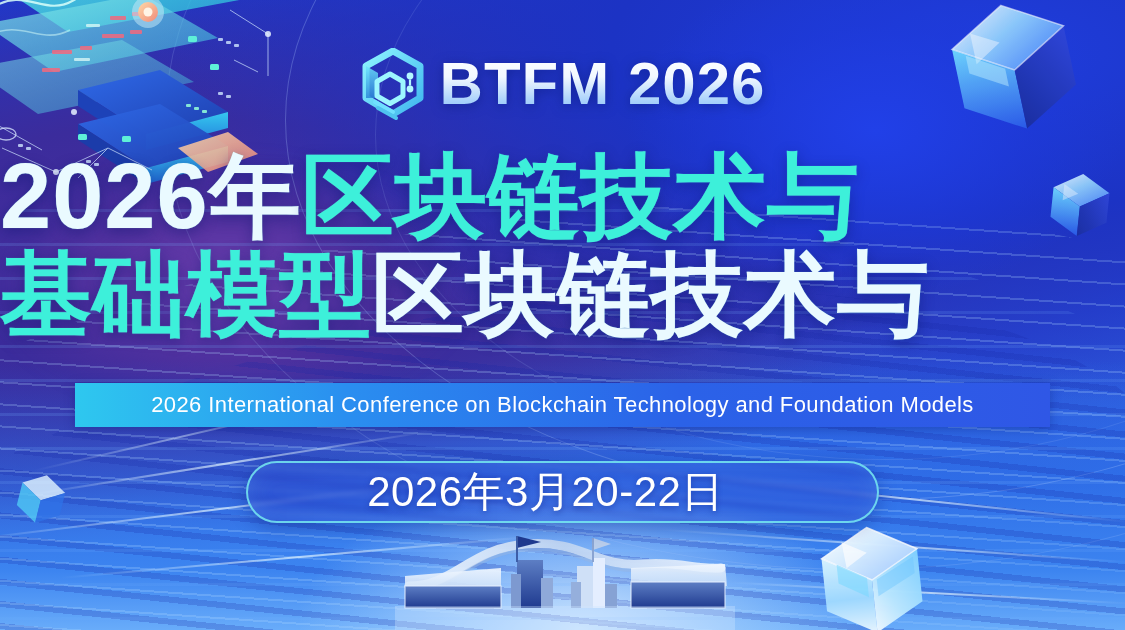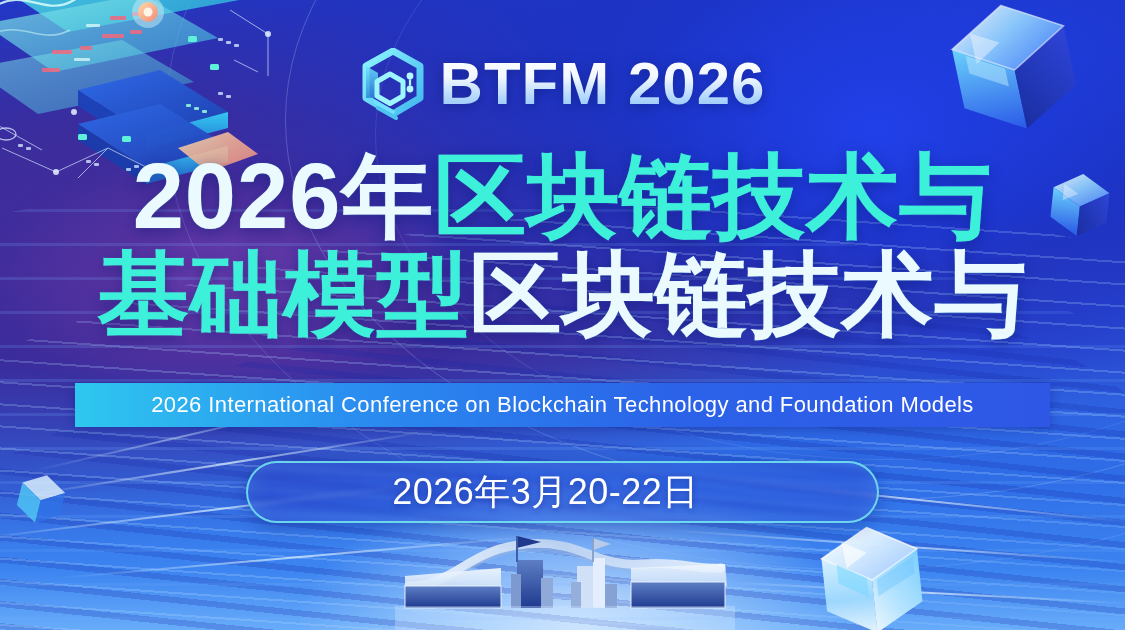--- a/index.html
+++ b/index.html
@@ -127,21 +127,20 @@
     font-size:60px; font-weight:bold; letter-spacing:1px;
     background:linear-gradient(180deg,#ffffff 0%, #f2f8ff 38%, #a9d2fb 78%, #8cc2fa 100%);
     -webkit-background-clip:text; background-clip:text; color:transparent;
     -webkit-text-fill-color:transparent;
     filter:drop-shadow(0 2px 6px rgba(10,25,120,.55));
     line-height:1;
   }
 
   .title-block{
     position:absolute; left:0; right:0; top:148px;
-    text-align:center;
   }
   .title-line{
     font-size:92px; font-weight:bold; line-height:1.06;
     letter-spacing:1px;
     white-space:nowrap;
     text-shadow:0 0 1px rgba(120,255,235,.5), 0 4px 14px rgba(10,20,110,.45);
   }
   .t-white{ color:#eafaff; }
   .t-cyan { color:#3df0da; }
 
@@ -160,21 +159,21 @@
     position:absolute; left:246px; top:461px;
     width:633px; height:62px;
     border-radius:34px;
     border:2px solid rgba(120,235,240,.85);
     background:linear-gradient(90deg, rgba(40,70,205,.55) 0%, rgba(45,85,215,.50) 50%, rgba(40,75,210,.50) 100%);
     display:flex; align-items:center; justify-content:center;
     box-shadow:0 4px 18px rgba(10,25,120,.35), inset 0 0 22px rgba(120,200,255,.18);
     backdrop-filter:blur(2px);
   }
   .date-text{
-    color:#ffffff; font-size:36px; letter-spacing:.5px; white-space:nowrap;
+    color:#ffffff; font-size:42px; letter-spacing:.5px; white-space:nowrap;
     text-shadow:0 2px 6px rgba(10,25,120,.45);
   }
   .date-gap{ display:inline-block; width:34px; }
 </style>
 </head>
 <body>
 
 <div class="banner">
 
   <div class="bg-base"></div>

